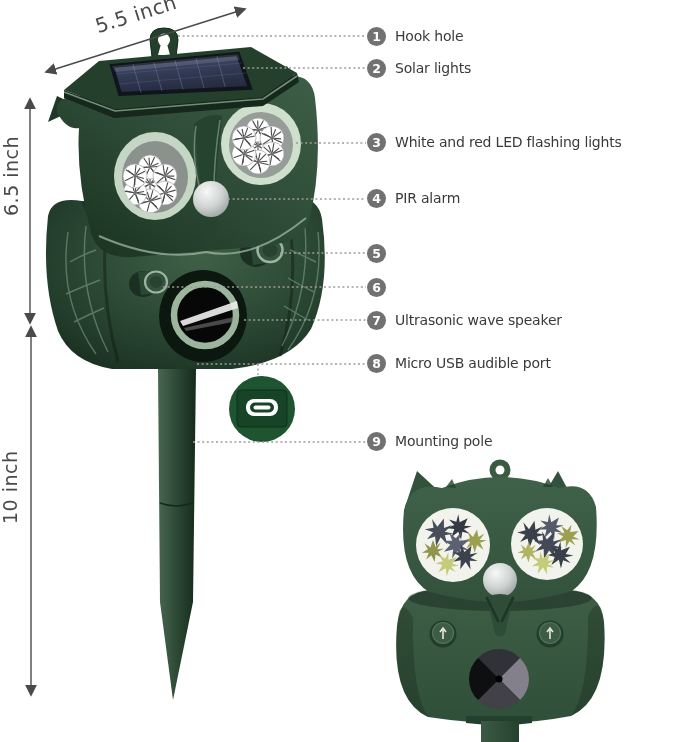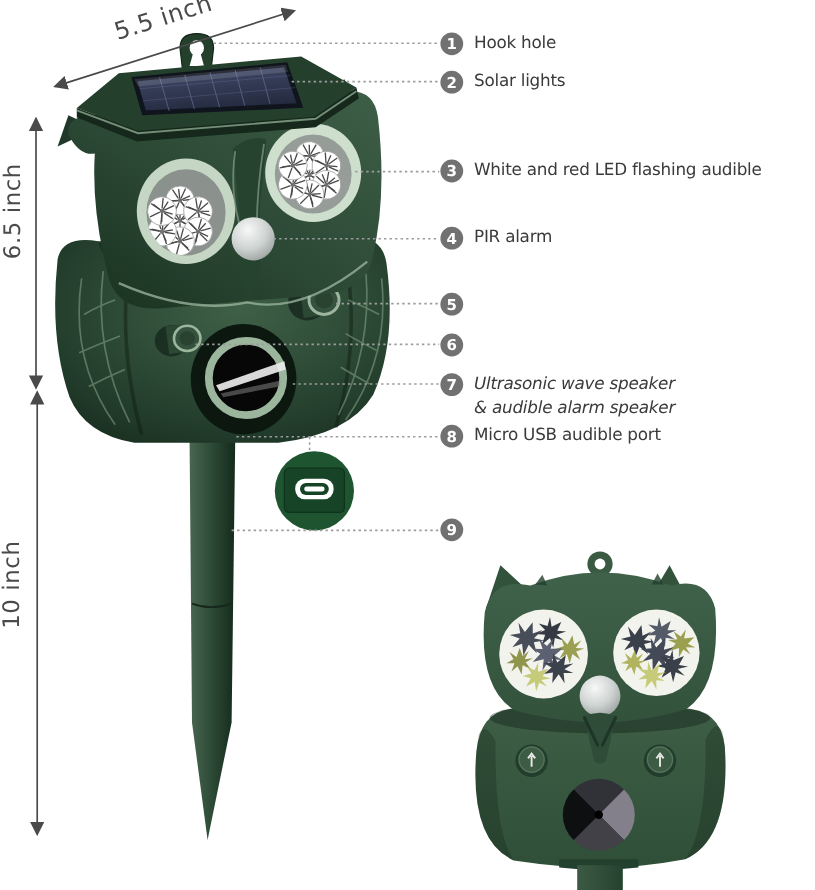--- a/index.html
+++ b/index.html
@@ -18,21 +18,21 @@
   .callout{
     position:absolute;left:367px;display:flex;align-items:flex-start;gap:9px;
   }
   .badge{
     flex:0 0 auto;width:19px;height:19px;border-radius:50%;background:#717171;
     color:#ffffff;font-size:12.5px;font-weight:bold;line-height:19px;text-align:center;
   }
   .callout-label{
     color:#3a3a3a;font-size:14px;line-height:19.5px;white-space:nowrap;letter-spacing:-0.2px;
   }
-  .callout-label span{display:block;font-style:italic;}
+  .callout-label span{display:block;}
 </style>
 </head>
 <body>
 
 <div id="stage">
 
   <svg id="artwork" width="679" height="742" viewBox="0 0 679 742" xmlns="http://www.w3.org/2000/svg">
     <defs>
       <marker id="arr" viewBox="0 0 10 10" refX="8.5" refY="5" markerWidth="8.5" markerHeight="8.5" orient="auto-start-reverse">
         <path d="M0,0 L10,5 L0,10 Z" fill="#4a4a4a"></path>
@@ -285,40 +285,40 @@
   <div class="callout" style="top:27px">
     <span class="badge">1</span>
     <span class="callout-label">Hook hole</span>
   </div>
   <div class="callout" style="top:59px">
     <span class="badge">2</span>
     <span class="callout-label">Solar lights</span>
   </div>
   <div class="callout" style="top:133px">
     <span class="badge">3</span>
-    <span class="callout-label">White and red LED flashing audible</span>
+    <span class="callout-label">White and red LED flashing lights</span>
   </div>
   <div class="callout" style="top:189px">
     <span class="badge">4</span>
     <span class="callout-label">PIR alarm</span>
   </div>
   <div class="callout" style="top:244px">
     <span class="badge">5</span>
   </div>
   <div class="callout" style="top:278px">
     <span class="badge">6</span>
   </div>
   <div class="callout" style="top:311px">
     <span class="badge">7</span>
     <span class="callout-label">
       <span>Ultrasonic wave speaker</span>
-      <span>&amp; audible alarm speaker</span>
     </span>
   </div>
   <div class="callout" style="top:354px">
     <span class="badge">8</span>
     <span class="callout-label">Micro USB audible port</span>
   </div>
   <div class="callout" style="top:432px">
     <span class="badge">9</span>
+    <span class="callout-label">Mounting pole</span>
   </div>
 
 </div>
 
 </body></html>

